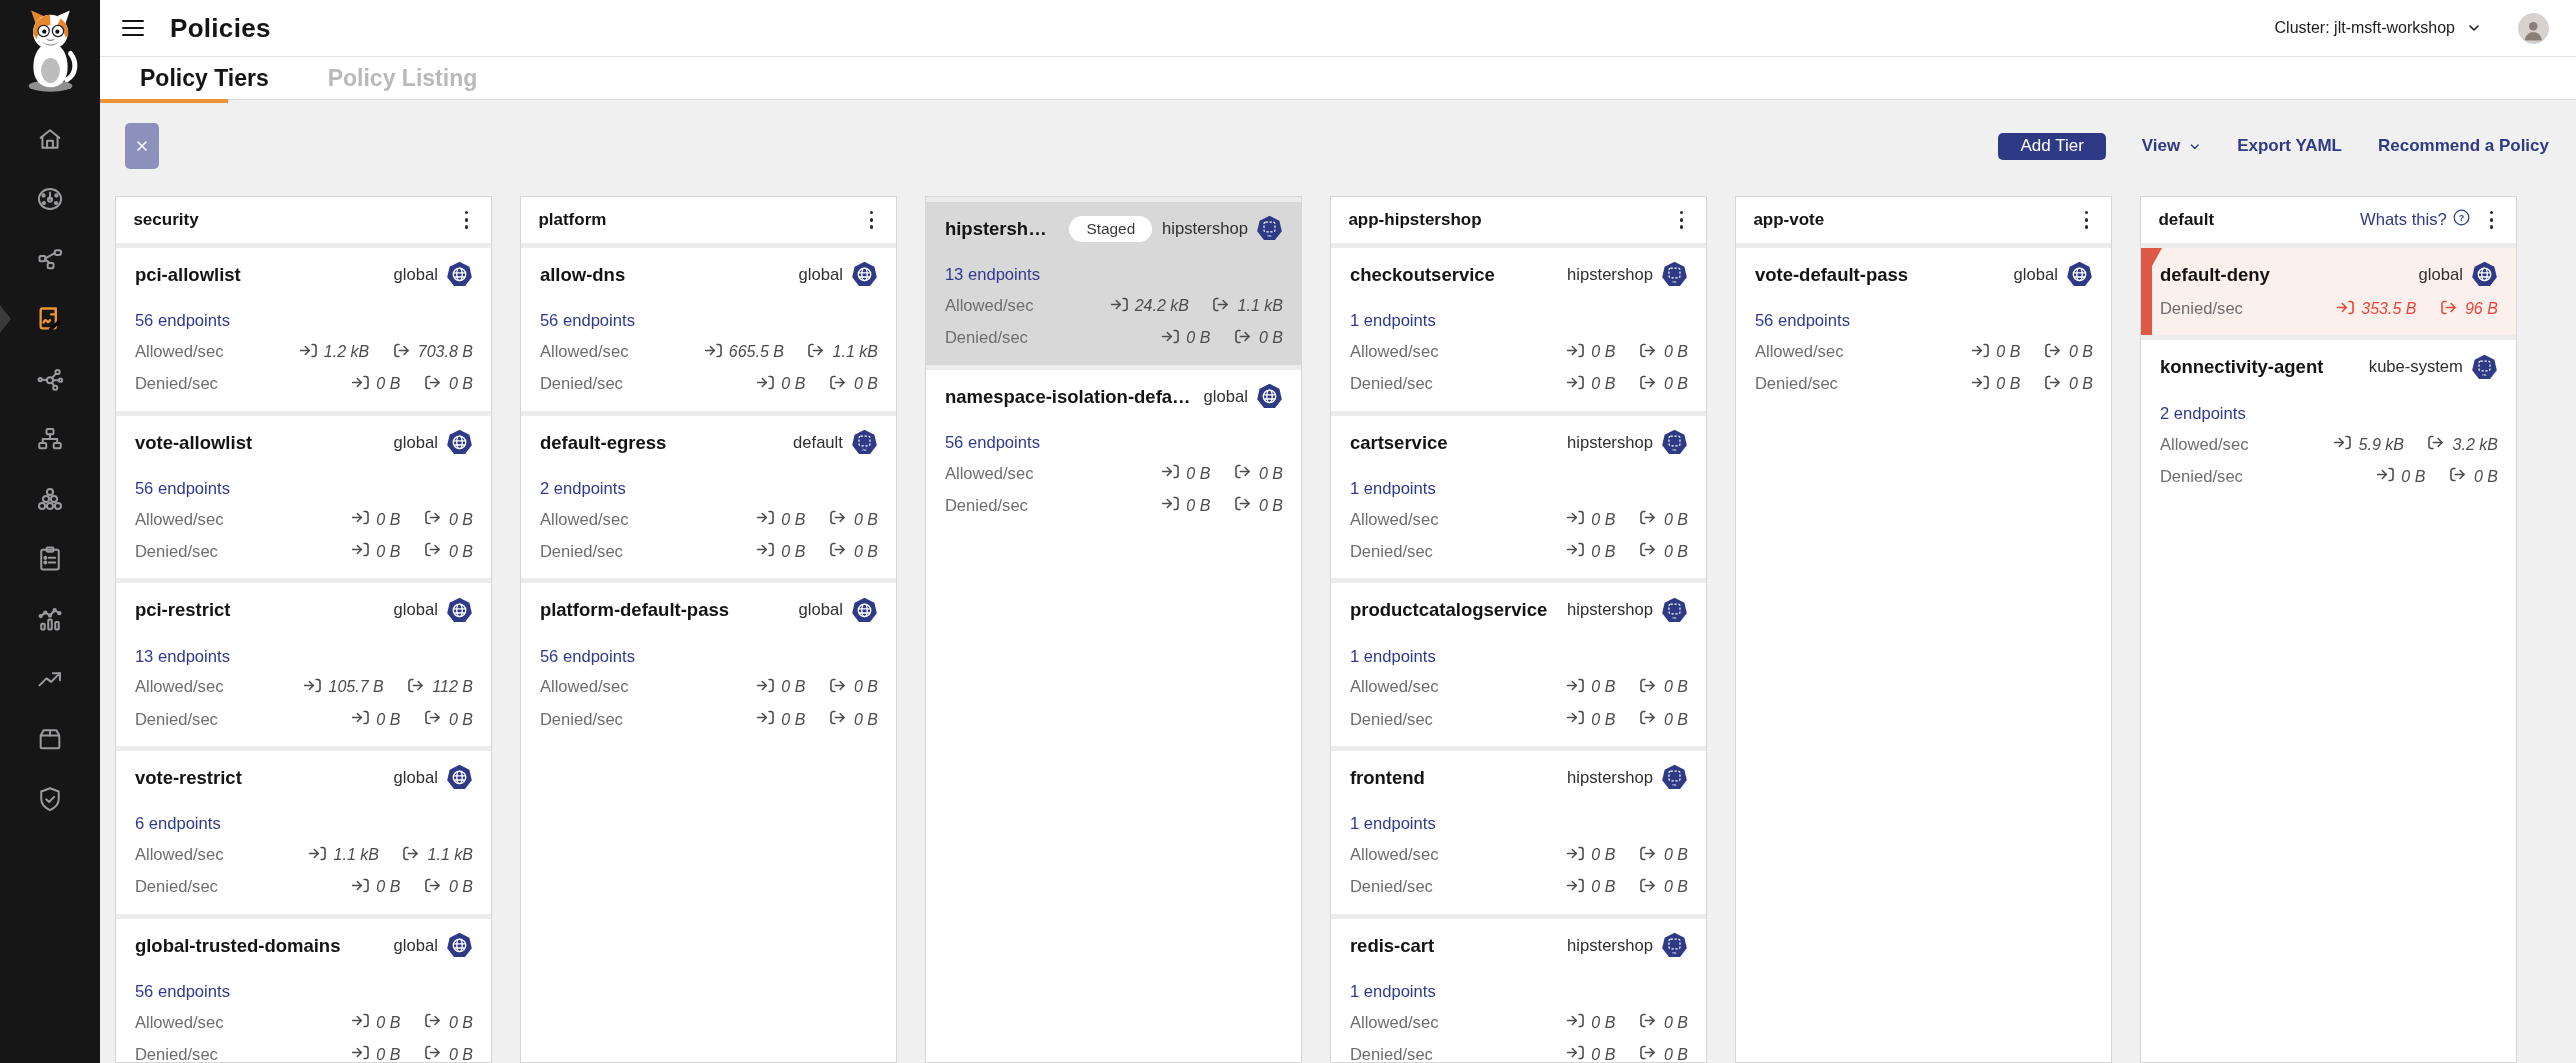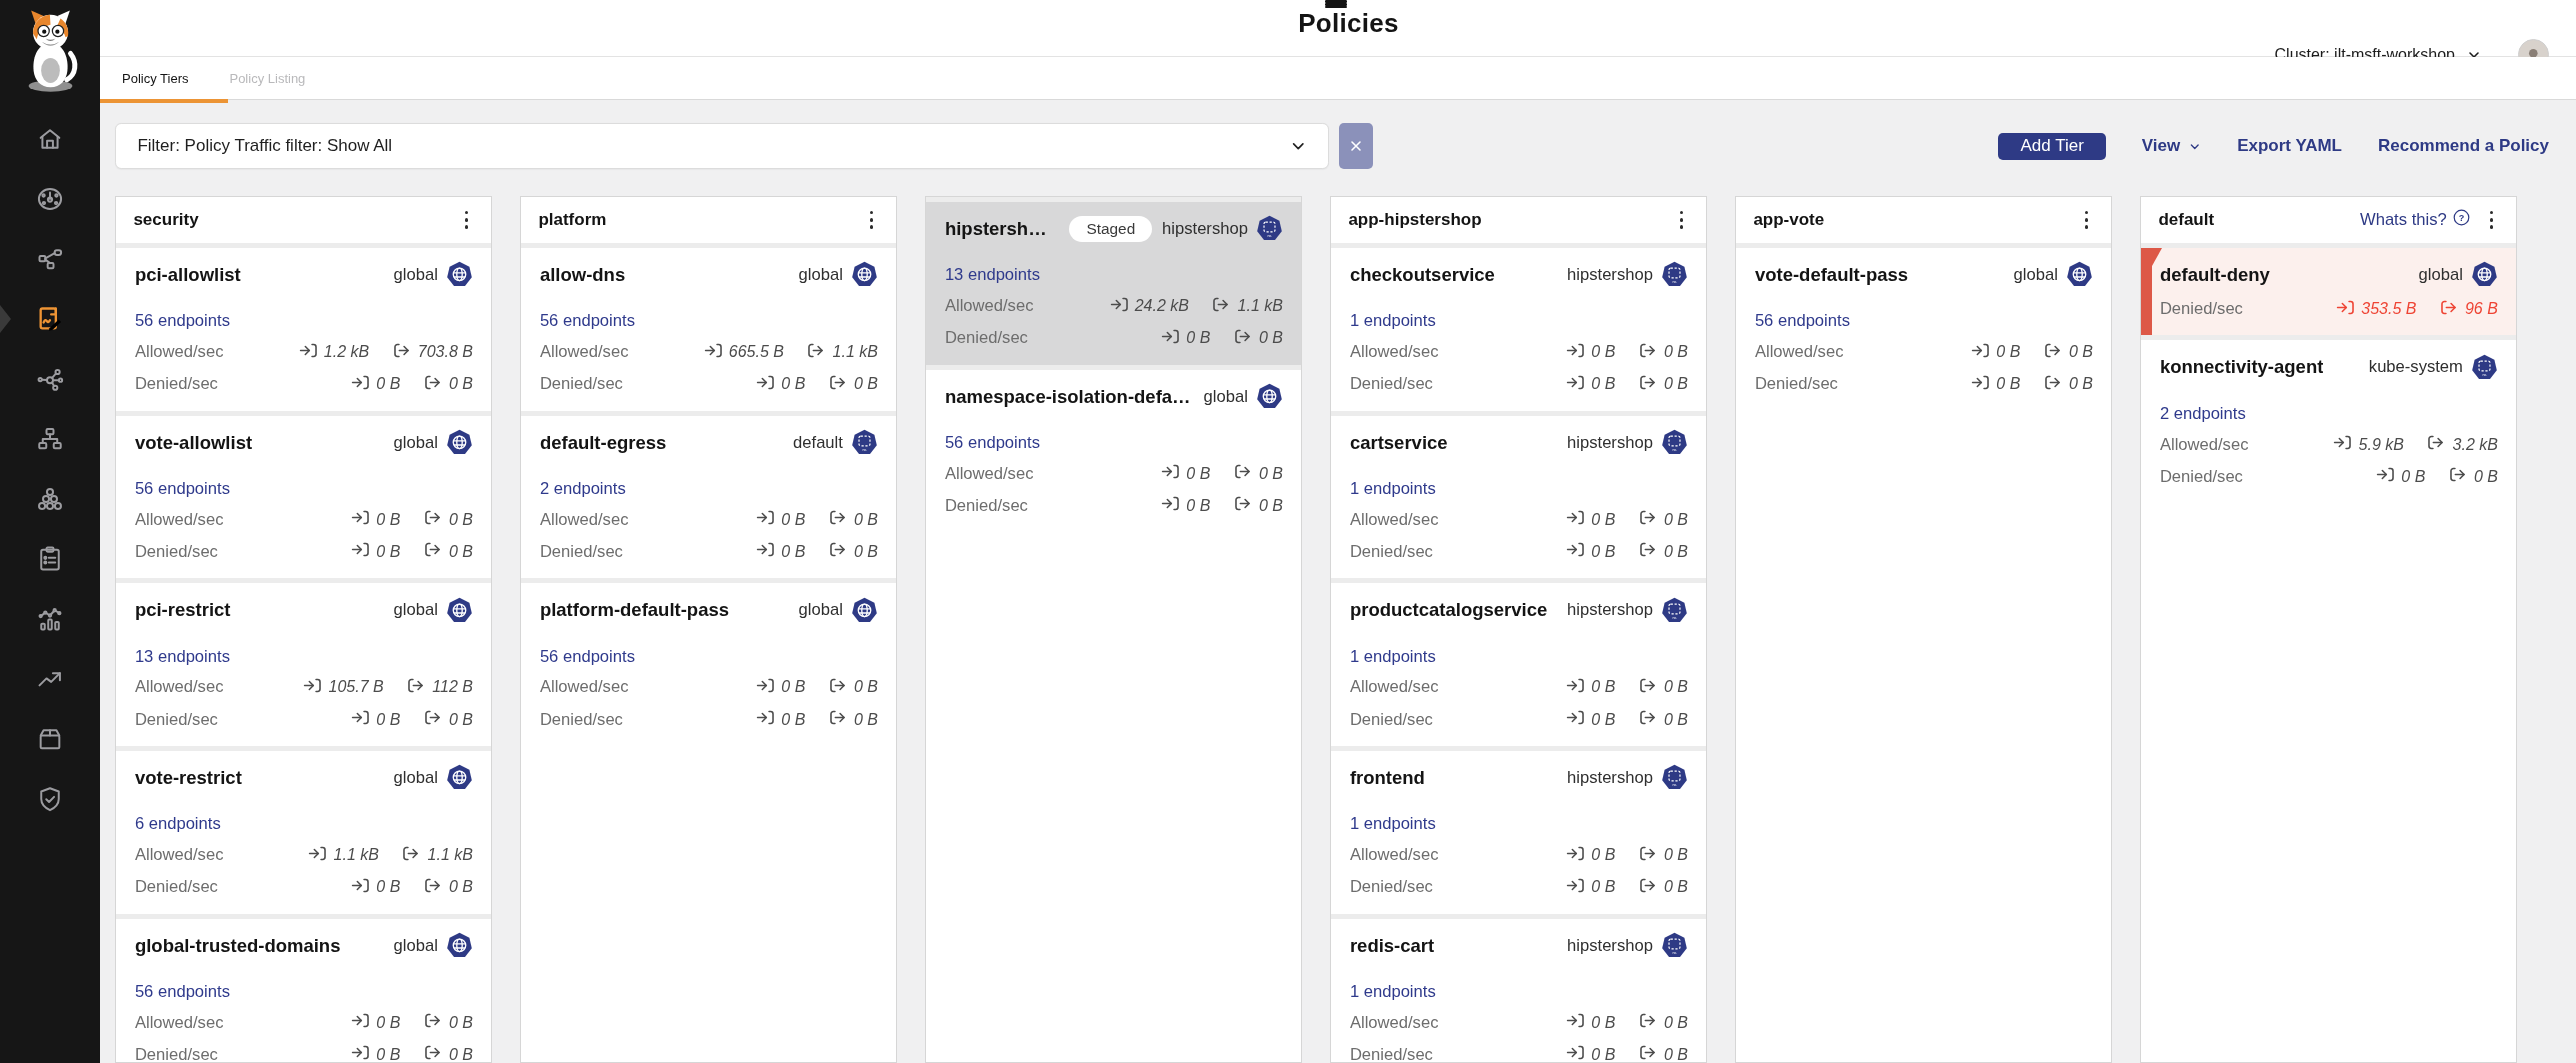--- a/index.html
+++ b/index.html
@@ -12,32 +12,32 @@
   .logo { width:75px; height:92px; margin-top:6.2px; flex:none; }
   .nav { margin-top:11px; width:100%; }
   .nav-item { height:60px; display:flex; align-items:center; justify-content:center; position:relative; cursor:pointer; }
   .nav-item svg { width:28px; height:28px; stroke:#9c9ca0; fill:none; stroke-width:1.7; stroke-linecap:round; stroke-linejoin:round; }
   .nav-item.active svg { stroke:#ee9434; stroke-width:2; }
   .nav-item.active::before { content:""; position:absolute; left:0; top:50%; transform:translateY(-50%);
     border-top:14.8px solid transparent; border-bottom:14.8px solid transparent; border-left:11px solid #3a3a3a; }
 
   
   .main { flex:1; display:flex; flex-direction:column; min-width:0; }
-  .topbar { height:57px; background:#fff; display:flex; align-items:center; padding:0 27px 0 22px; border-bottom:0.6px solid #e3e3e3;flex-direction:column; }
+  .topbar { height:57px; background:#fff; display:flex; align-items:center; padding:0 27px 0 22px; border-bottom:0.6px solid #e3e3e3; }
   .hamburger { width:22px; height:17px; display:flex; flex-direction:column; justify-content:space-between; cursor:pointer; }
   .hamburger span { display:block; height:2.8px; background:#141414; border-radius:1.2px; }
   .page-title { font-size:26px; font-weight:bold; color:#141414; margin-left:26px; letter-spacing:0.3px; }
   .top-right { margin-left:auto; display:flex; align-items:center; }
   .cluster { display:flex; align-items:center; font-size:16px; color:#1c1c1c; cursor:pointer; }
   .cluster svg { width:16px; height:16px; margin-left:11px; stroke:#1c1c1c; stroke-width:2.4; fill:none; stroke-linecap:round; stroke-linejoin:round; }
   .avatar { width:31px; height:31px; border-radius:50%; margin-left:36px; background:#d8d2cc; border:1.2px solid #cfcfcf; overflow:hidden; display:flex; align-items:flex-end; justify-content:center; }
   .avatar svg { width:24.6px; height:24.6px; }
 
   .tabbar { height:43px; background:#fff; display:flex; align-items:center; padding:0 0 0 22px; position:relative; border-bottom:1.8px solid #d9d9d9; }
-  .tab { font-size:13px; font-weight:normal; color:#b9b9bb; margin-right:41px; cursor:pointer; }
+  .tab { font-size:23px; font-weight:bold; color:#b9b9bb; margin-right:41px; cursor:pointer;margin-left:18px; }
   .tab.active { color:#141414; }
   .tab-underline { position:absolute; left:0; bottom:-4.3px; height:4.3px; width:128px; background:#ec9435; }
 
   .content { flex:1; padding:23.4px 27px 0 15.4px; overflow:hidden; }
   .filter-row { display:flex; align-items:center; }
   .filter-box { width:1214px; height:46px; background:#fff; border:0.6px solid #dcdcdc; border-radius:6.2px;
     display:flex; align-items:center; padding:0 21px; font-size:17px; color:#1f1f1f; box-shadow:0 0.6px 1.2px rgba(0,0,0,.04); cursor:pointer; }
   .filter-box svg { margin-left:auto; width:18.5px; height:18.5px; stroke:#222; stroke-width:2.2; fill:none; stroke-linecap:round; stroke-linejoin:round; }
   .clear-btn { width:34px; height:46px; margin-left:9.9px; border-radius:4.9px; background:#8b91ba; color:#fff;
     display:flex; align-items:center; justify-content:center; cursor:pointer; border:none; }
@@ -236,26 +236,20 @@
     </header>
 
     <div class="tabbar">
       <div class="tab active">Policy Tiers</div>
       <div class="tab">Policy Listing</div>
       <div class="tab-underline"></div>
     </div>
 
     <div class="content">
       <div class="filter-row">
-        <div class="filter-box">
-          <span>Filter: Policy Traffic filter: Show All</span>
-          <svg viewBox="0 0 24 24">
-              <path d="M6 9 L12 15 L18 9"></path>
-            </svg>
-        </div>
         <button class="clear-btn">
           <svg viewBox="0 0 24 24">
               <path d="M6 6 L18 18 M18 6 L6 18"></path>
             </svg>
         </button>
         <div class="toolbar">
           <button class="btn-primary">Add Tier</button>
           <button class="link-btn">
             <span>View</span>
             <svg viewBox="0 0 24 24">

